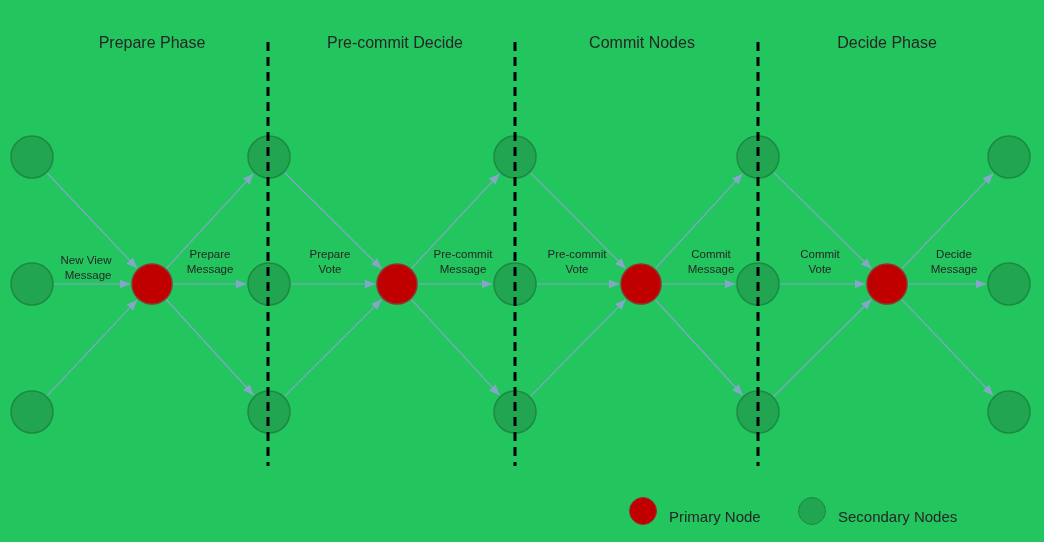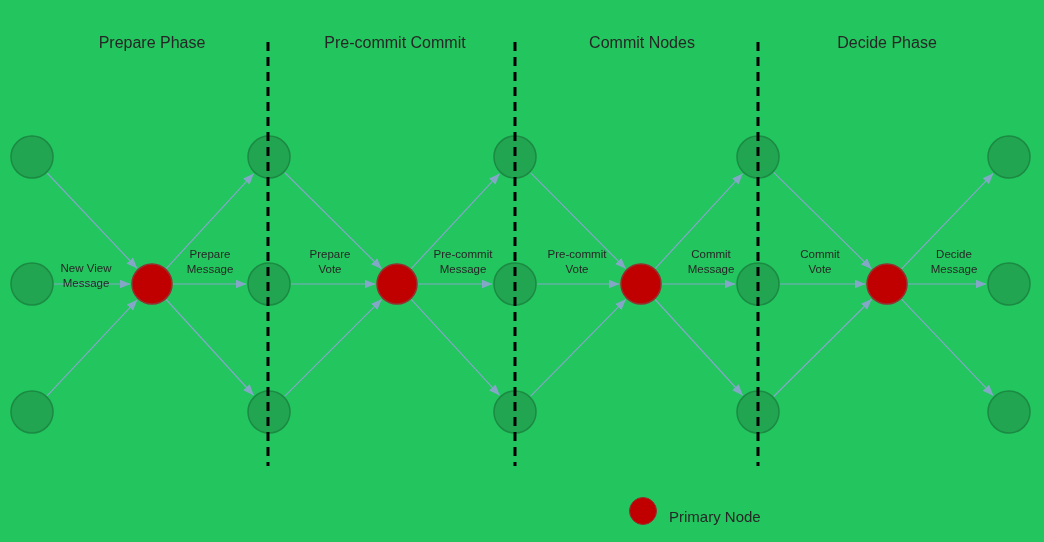--- a/index.html
+++ b/index.html
@@ -99,24 +99,24 @@
       <circle cx="1009" cy="157" r="21" fill="#22a551" stroke="#1b8a43" stroke-width="1.5"></circle>
       <circle cx="1009" cy="284" r="21" fill="#22a551" stroke="#1b8a43" stroke-width="1.5"></circle>
       <circle cx="1009" cy="412" r="21" fill="#22a551" stroke="#1b8a43" stroke-width="1.5"></circle>
       <line x1="268" y1="42" x2="268" y2="466" stroke="#000000" stroke-width="3" stroke-dasharray="9 6"></line>
       <line x1="515" y1="42" x2="515" y2="466" stroke="#000000" stroke-width="3" stroke-dasharray="9 6"></line>
       <line x1="758" y1="42" x2="758" y2="466" stroke="#000000" stroke-width="3" stroke-dasharray="9 6"></line>
     </svg>
 
   <div id="labels-layer">
       <div class="phase-title" style="left: 152px; top: 34px;">Prepare Phase</div>
-      <div class="phase-title" style="left: 395px; top: 34px;">Pre-commit Commit</div>
+      <div class="phase-title" style="left: 395px; top: 34px;">Pre-commit Decide</div>
       <div class="phase-title" style="left: 642px; top: 34px;">Commit Nodes</div>
       <div class="phase-title" style="left: 887px; top: 34px;">Decide Phase</div>
-      <div class="edge-label" style="left: 86px; top: 276px;">New View
+      <div class="edge-label" style="left: 86px; top: 268px; text-align: right;">New View
 Message</div>
       <div class="edge-label" style="left: 210px; top: 262px;">Prepare
 Message</div>
       <div class="edge-label" style="left: 330px; top: 262px;">Prepare
 Vote</div>
       <div class="edge-label" style="left: 463px; top: 262px;">Pre-commit
 Message</div>
       <div class="edge-label" style="left: 577px; top: 262px;">Pre-commit
 Vote</div>
       <div class="edge-label" style="left: 711px; top: 262px;">Commit
@@ -125,13 +125,17 @@
 Vote</div>
       <div class="edge-label" style="left: 954px; top: 262px;">Decide
 Message</div>
     </div>
 
   <div class="legend-item" style="left:629px; top:497px;">
     <span class="legend-swatch" style="background: rgb(192, 0, 0); border: 1.5px solid rgb(148, 48, 48); box-sizing: border-box;"></span>
     <span class="legend-label">Primary Node</span>
   </div>
 
+  <div class="legend-item" style="left:798px; top:497px;">
+    <span class="legend-swatch" style="background: rgb(34, 165, 81); border: 1.5px solid rgb(27, 138, 67); box-sizing: border-box;"></span>
+    <span class="legend-label">Secondary Nodes</span>
+  </div>
 </div>
 
 </body></html>

